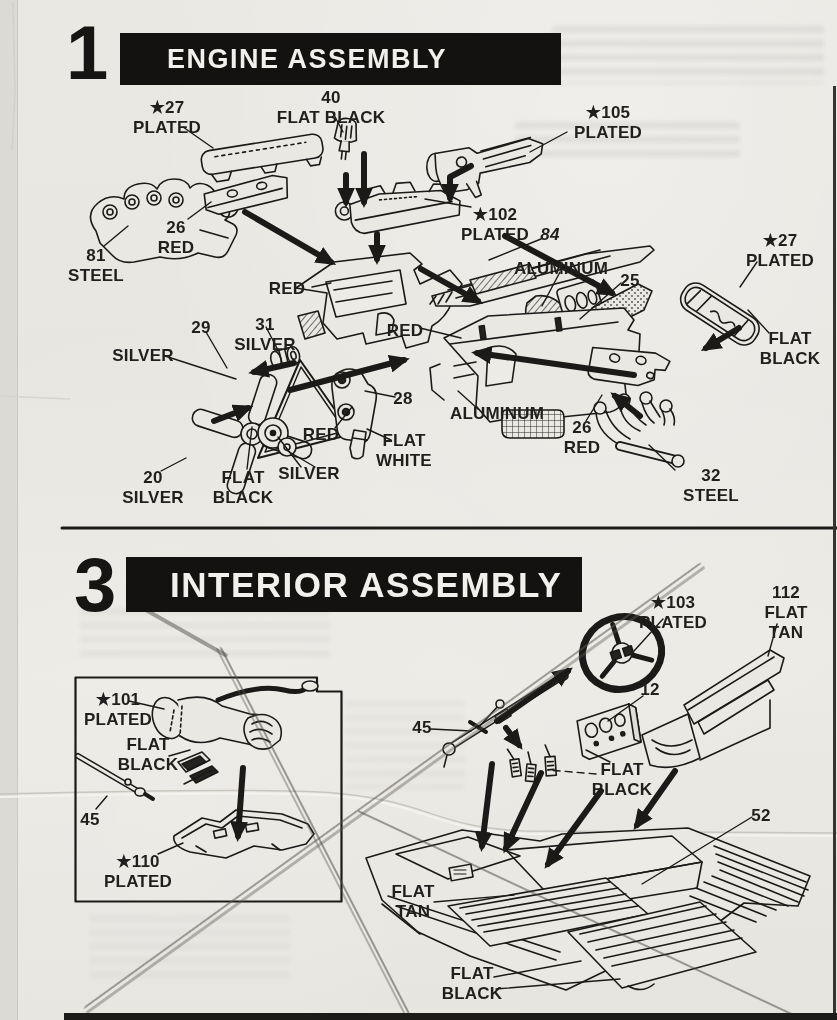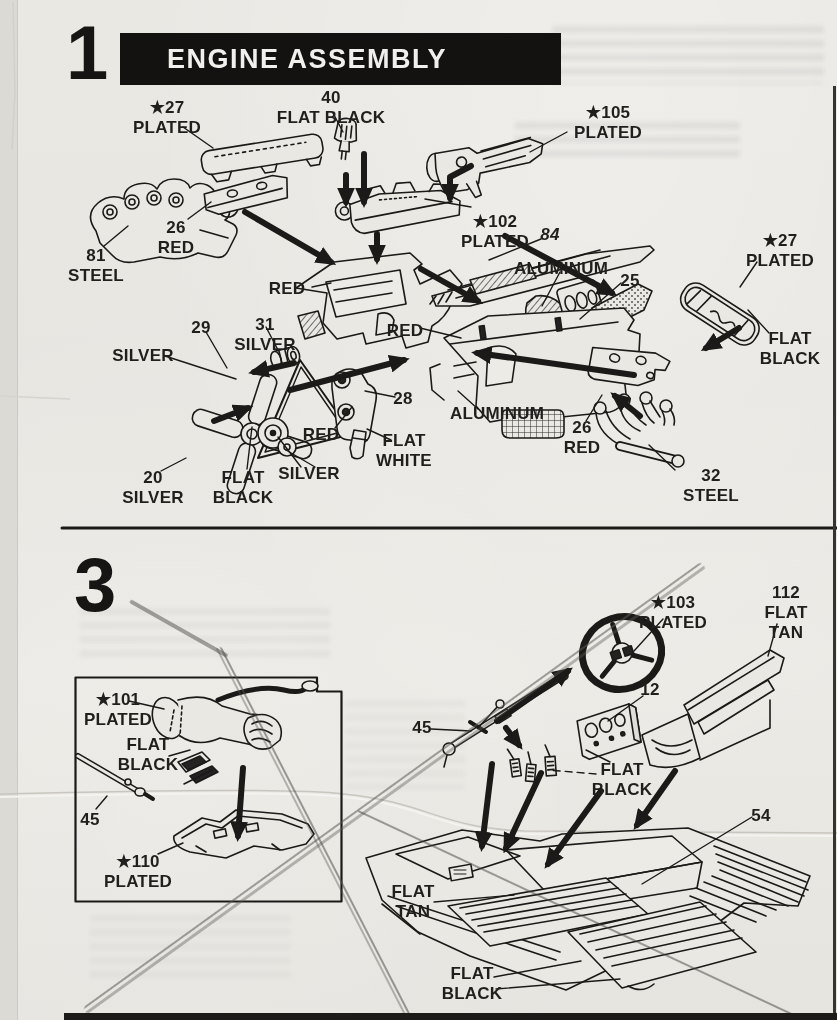--- a/index.html
+++ b/index.html
@@ -415,28 +415,31 @@
   <div class="pencil pB"></div>
   <div class="pencil pC"></div>
   <div class="pencil pD"></div>
 
   <div class="step" style="left:66px;top:15px;">1</div>
   <div class="bar bar1" style="left:120px;top:33px;width:441px;height:52px;">
     <span class="bartxt">ENGINE ASSEMBLY</span>
   </div>
 
   <div class="step" style="left:74px;top:547px;">3</div>
+  <div class="bar bar3" style="left:126px;top:557px;width:456px;height:55px;">
+    <span class="bartxt">INTERIOR ASSEMBLY</span>
+  </div>
 
   <div class="lbl" style="left:127px;top:98px;width:80px;">★27
 PLATED</div>
   <div class="lbl" style="left:276px;top:88px;width:110px;">40
 FLAT BLACK</div>
   <div class="lbl" style="left:568px;top:103px;width:80px;">★105
 PLATED</div>
-  <div class="lbl" style="left:455px;top:212px;width:80px;">★102
+  <div class="lbl" style="left:455px;top:205px;width:80px;">★102
 PLATED</div>
   <div class="lbl" style="left:136px;top:218px;width:80px;">26
 RED</div>
   <div class="lbl" style="left:56px;top:246px;width:80px;">81
 STEEL</div>
   <div class="lbl" style="left:532px;top:225px;width:36px;font-style:italic;">84</div>
   <div class="lbl" style="left:501px;top:259px;width:120px;">ALUMINUM</div>
   <div class="lbl" style="left:612px;top:271px;width:36px;">25</div>
   <div class="lbl" style="left:740px;top:231px;width:80px;">★27
 PLATED</div>
@@ -472,21 +475,21 @@
 PLATED</div>
   <div class="lbl" style="left:108px;top:735px;width:80px;">FLAT
 BLACK</div>
   <div class="lbl" style="left:72px;top:810px;width:36px;">45</div>
   <div class="lbl" style="left:96px;top:852px;width:84px;">★110
 PLATED</div>
   <div class="lbl" style="left:404px;top:718px;width:36px;">45</div>
   <div class="lbl" style="left:632px;top:680px;width:36px;">12</div>
   <div class="lbl" style="left:582px;top:760px;width:80px;">FLAT
 BLACK</div>
-  <div class="lbl" style="left:743px;top:806px;width:36px;">54</div>
+  <div class="lbl" style="left:743px;top:806px;width:36px;">52</div>
   <div class="lbl" style="left:373px;top:882px;width:80px;">FLAT
 TAN</div>
   <div class="lbl" style="left:432px;top:964px;width:80px;">FLAT
 BLACK</div>
 
   <div class="right-scan-line"></div>
   <div class="bottom-scan-bar"></div>
 </div>
 
 </body></html>

